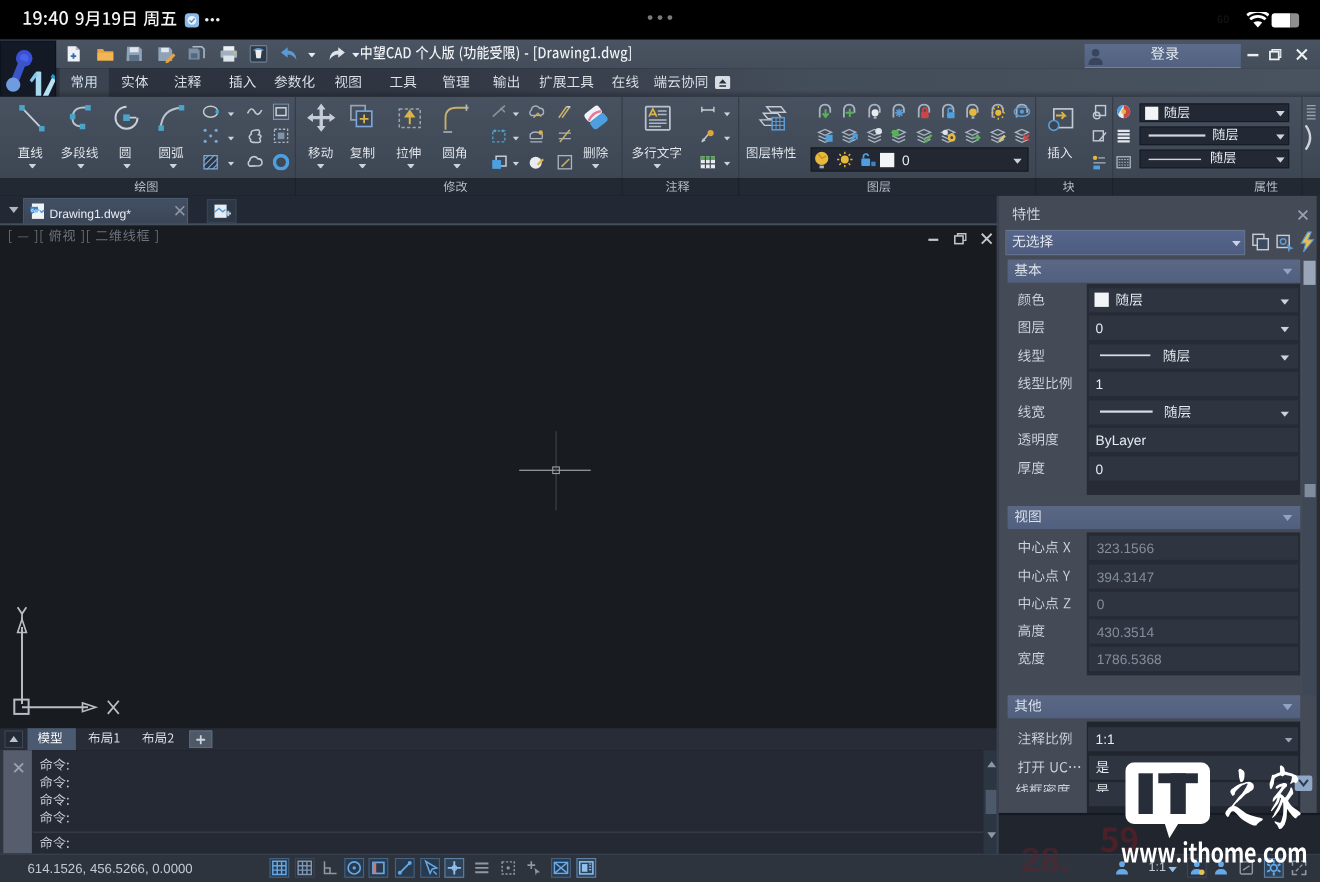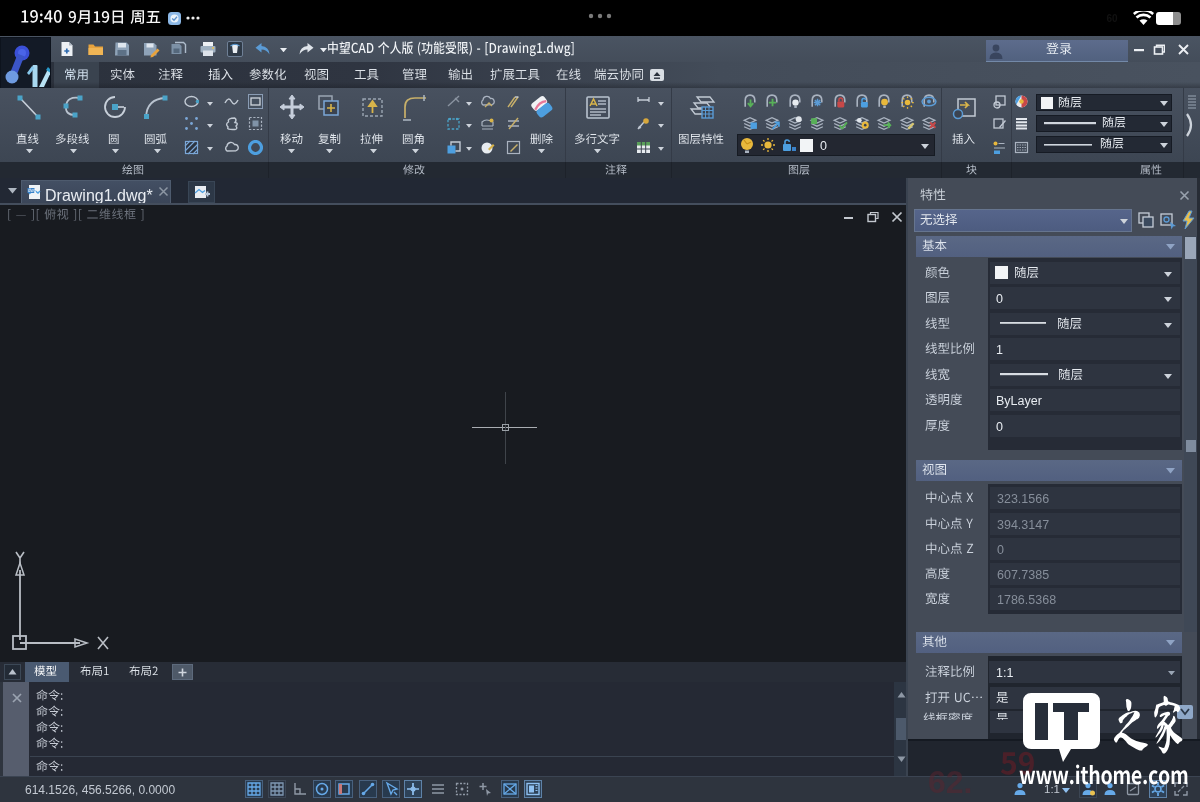--- a/index.html
+++ b/index.html
@@ -767,21 +767,21 @@
 <svg style="position:absolute;left:8px;top:188px" width="9" height="6" viewBox="0 0 9 6" xmlns="http://www.w3.org/2000/svg">
       <path d="M0 0 L9 0 L4.5 5.58 Z" fill="#aeb6c0"></path>
     </svg>
 <div style="position:absolute;left:21px;top:180px;width:150px;height:25px;background:linear-gradient(#434f63,#3a4557);border:1px solid #4e5b6e;border-bottom:none"></div>
 <svg style="position:absolute;left:27px;top:184px" width="16" height="17" viewBox="0 0 16 17" xmlns="http://www.w3.org/2000/svg">
       <rect x="2" y="1" width="11" height="14" fill="#f0f3f6"></rect>
       <path d="M2 10 l5-4 4 3 2-2" stroke="#4d9fe0" stroke-width="1.4" fill="none"></path>
       <rect x="0.5" y="4" width="7" height="5" fill="#3b82c8"></rect>
       <text x="1" y="8.3" font-size="4.5" fill="#fff" font-family="sans-serif">dwg</text>
     </svg>
-<div style="position:absolute;left:45px;top:196px;transform:translateY(-50%);font-family:'Liberation Sans',sans-serif;font-size:16px;color:#e9edf2;font-weight:400;letter-spacing:0px;white-space:nowrap;line-height:1">Drawing1.dwg*</div>
+<div style="position:absolute;left:45px;top:196px;transform:translateY(-50%);font-family:'Liberation Sans',sans-serif;font-size:11px;color:#e9edf2;font-weight:400;letter-spacing:0px;white-space:nowrap;line-height:1">Drawing1.dwg*</div>
 <svg style="position:absolute;left:158px;top:186px" width="11" height="11" viewBox="0 0 11 11" xmlns="http://www.w3.org/2000/svg">
       <path d="M1.5 1.5 L9.5 9.5 M9.5 1.5 L1.5 9.5" stroke="#8d97a4" stroke-width="1.5"></path>
     </svg>
 <div style="position:absolute;left:188px;top:181px;width:27px;height:22px;background:#2d3847;border:1px solid #46536680"></div>
 <svg style="position:absolute;left:194px;top:184px" width="16" height="16" viewBox="0 0 16 16" xmlns="http://www.w3.org/2000/svg">
       <rect x="1" y="2" width="11" height="12" fill="#e9edf2"></rect>
       <path d="M1 9 l4-3.5 3.5 3 2.5-2" stroke="#4d9fe0" stroke-width="1.3" fill="none"></path>
       <path d="M11 10 h5 M13.5 7.5 v5" stroke="#b8c8da" stroke-width="1.8"></path>
     </svg>
 <div style="position:absolute;left:0px;top:203px;width:908px;height:2px;background:#444e5d"></div>
@@ -1185,21 +1185,21 @@
 <div style="position:absolute;left:990px;top:538px;width:190px;height:22px;background:#2e3440"></div>
 <div style="position:absolute;left:997px;top:550px;transform:translateY(-50%);font-family:'Liberation Sans',sans-serif;font-size:12.5px;color:#868e9a;font-weight:400;letter-spacing:0px;white-space:nowrap;line-height:1">0</div>
 <div style="position:absolute;left:925px;top:567px;">
       <svg width="27" height="15" viewBox="0 0 27 15" preserveAspectRatio="none" xmlns="http://www.w3.org/2000/svg" style="display:block">
         <g transform="translate(0,11.0)">
           <path d="M3.6 -7.0H9.0V-5.9H3.6ZM2.6 -7.7V-5.2H10.0V-7.7ZM5.5 -10.3 5.9 -9.2H0.7V-8.4H11.7V-9.2H6.9C6.8 -9.6 6.6 -10.1 6.4 -10.5ZM1.2 -4.5V1.0H2.1V-3.7H10.4V0.0C10.4 0.2 10.3 0.2 10.2 0.2C10.0 0.2 9.4 0.2 8.9 0.2C9.0 0.4 9.1 0.7 9.2 0.9C10.0 0.9 10.5 0.9 10.9 0.8C11.2 0.7 11.3 0.5 11.3 0.0V-4.5ZM3.5 -2.9V0.3H4.4V-0.4H8.8V-2.9ZM4.4 -2.2H8.0V-1.1H4.4Z M17.3 -8.1V-7.0H15.3V-6.2H17.3V-4.1H22.2V-6.2H24.2V-7.0H22.2V-8.1H21.3V-7.0H18.2V-8.1ZM21.3 -6.2V-4.9H18.2V-6.2ZM22.0 -2.5C21.4 -1.9 20.6 -1.4 19.7 -1.0C18.9 -1.4 18.1 -1.9 17.6 -2.5ZM15.5 -3.3V-2.5H17.1L16.7 -2.4C17.2 -1.7 17.9 -1.1 18.7 -0.6C17.5 -0.2 16.2 0.0 14.9 0.1C15.0 0.3 15.2 0.7 15.3 0.9C16.8 0.8 18.4 0.4 19.7 -0.1C20.9 0.5 22.4 0.8 24.0 1.0C24.1 0.8 24.3 0.4 24.5 0.2C23.1 0.1 21.9 -0.2 20.8 -0.6C21.9 -1.2 22.8 -2.0 23.3 -3.0L22.8 -3.4L22.6 -3.3ZM18.4 -10.3C18.6 -10.0 18.8 -9.6 18.9 -9.3H14.1V-5.9C14.1 -4.0 14.0 -1.3 13.0 0.6C13.2 0.7 13.6 0.9 13.8 1.0C14.8 -1.0 15.0 -3.9 15.0 -5.9V-8.4H24.4V-9.3H20.0C19.8 -9.7 19.6 -10.2 19.4 -10.6Z" fill="#ccd3dd"></path>
         </g>
       </svg>
     </div>
 <div style="position:absolute;left:990px;top:563px;width:190px;height:22px;background:#2e3440"></div>
-<div style="position:absolute;left:997px;top:575px;transform:translateY(-50%);font-family:'Liberation Sans',sans-serif;font-size:12.5px;color:#868e9a;font-weight:400;letter-spacing:0px;white-space:nowrap;line-height:1">607.7385</div>
+<div style="position:absolute;left:997px;top:575px;transform:translateY(-50%);font-family:'Liberation Sans',sans-serif;font-size:12.5px;color:#868e9a;font-weight:400;letter-spacing:0px;white-space:nowrap;line-height:1">430.3514</div>
 <div style="position:absolute;left:925px;top:592px;">
       <svg width="27" height="15" viewBox="0 0 27 15" preserveAspectRatio="none" xmlns="http://www.w3.org/2000/svg" style="display:block">
         <g transform="translate(0,11.0)">
           <path d="M6.5 -2.4V-0.4C6.5 0.6 6.9 0.9 8.2 0.9C8.4 0.9 10.2 0.9 10.5 0.9C11.6 0.9 11.9 0.4 12.0 -1.5C11.8 -1.6 11.4 -1.7 11.2 -1.9C11.1 -0.2 11.0 0.0 10.4 0.0C10.0 0.0 8.5 0.0 8.2 0.0C7.6 0.0 7.5 -0.0 7.5 -0.4V-2.4ZM5.5 -4.0V-3.0C5.5 -2.0 5.2 -0.6 0.5 0.4C0.8 0.6 1.0 1.0 1.2 1.2C6.0 0.1 6.5 -1.6 6.5 -2.9V-4.0ZM2.5 -5.2V-1.3H3.5V-4.4H9.0V-1.3H10.0V-5.2ZM5.4 -10.4C5.6 -10.1 5.7 -9.7 5.9 -9.4H1.0V-7.1H1.8V-8.6H10.7V-7.1H11.6V-9.4H7.0C6.9 -9.8 6.6 -10.3 6.4 -10.6ZM7.5 -8.1V-7.3H5.1V-8.1H4.1V-7.3H2.2V-6.6H4.1V-5.7H5.1V-6.6H7.5V-5.6H8.4V-6.6H10.4V-7.3H8.4V-8.1Z M17.3 -8.1V-7.0H15.3V-6.2H17.3V-4.1H22.2V-6.2H24.2V-7.0H22.2V-8.1H21.3V-7.0H18.2V-8.1ZM21.3 -6.2V-4.9H18.2V-6.2ZM22.0 -2.5C21.4 -1.9 20.6 -1.4 19.7 -1.0C18.9 -1.4 18.1 -1.9 17.6 -2.5ZM15.5 -3.3V-2.5H17.1L16.7 -2.4C17.2 -1.7 17.9 -1.1 18.7 -0.6C17.5 -0.2 16.2 0.0 14.9 0.1C15.0 0.3 15.2 0.7 15.3 0.9C16.8 0.8 18.4 0.4 19.7 -0.1C20.9 0.5 22.4 0.8 24.0 1.0C24.1 0.8 24.3 0.4 24.5 0.2C23.1 0.1 21.9 -0.2 20.8 -0.6C21.9 -1.2 22.8 -2.0 23.3 -3.0L22.8 -3.4L22.6 -3.3ZM18.4 -10.3C18.6 -10.0 18.8 -9.6 18.9 -9.3H14.1V-5.9C14.1 -4.0 14.0 -1.3 13.0 0.6C13.2 0.7 13.6 0.9 13.8 1.0C14.8 -1.0 15.0 -3.9 15.0 -5.9V-8.4H24.4V-9.3H20.0C19.8 -9.7 19.6 -10.2 19.4 -10.6Z" fill="#ccd3dd"></path>
         </g>
       </svg>
     </div>
 <div style="position:absolute;left:990px;top:588px;width:190px;height:22px;background:#2e3440"></div>
 <div style="position:absolute;left:997px;top:600px;transform:translateY(-50%);font-family:'Liberation Sans',sans-serif;font-size:12.5px;color:#868e9a;font-weight:400;letter-spacing:0px;white-space:nowrap;line-height:1">1786.5368</div>
 <div style="position:absolute;left:916px;top:632px;width:266px;height:21px;background:linear-gradient(#5a6885,#526080)"></div>
@@ -1269,21 +1269,21 @@
       <path d="M1 2 L5 7 L9 2" stroke="#2c3848" stroke-width="1.8" fill="none"></path>
     </svg>
 <div style="position:absolute;left:1000px;top:748px;">
       <svg width="37" height="35" viewBox="0 0 37 35" preserveAspectRatio="none" xmlns="http://www.w3.org/2000/svg" style="display:block">
         <g transform="translate(0,26.4)">
           <path d="M8.3 0.4C12.4 0.4 16.1 -2.4 16.1 -7.4C16.1 -12.2 13.0 -14.4 9.2 -14.4C8.2 -14.4 7.4 -14.2 6.5 -13.8L7.0 -18.5H15.0V-22.2H3.1L2.5 -11.4L4.6 -10.1C5.9 -11.0 6.6 -11.3 7.9 -11.3C10.1 -11.3 11.6 -9.8 11.6 -7.3C11.6 -4.6 10.0 -3.2 7.7 -3.2C5.7 -3.2 4.1 -4.2 2.8 -5.4L0.8 -2.6C2.5 -1.0 4.8 0.4 8.3 0.4Z M25.3 0.4C29.8 0.4 33.9 -3.2 33.9 -11.6C33.9 -19.3 30.1 -22.6 25.9 -22.6C22.1 -22.6 18.9 -19.8 18.9 -15.2C18.9 -10.5 21.5 -8.2 25.3 -8.2C26.8 -8.2 28.6 -9.1 29.8 -10.6C29.6 -5.1 27.6 -3.2 25.1 -3.2C23.8 -3.2 22.4 -3.9 21.6 -4.8L19.3 -2.1C20.6 -0.8 22.6 0.4 25.3 0.4ZM29.8 -13.8C28.7 -12.0 27.3 -11.4 26.1 -11.4C24.2 -11.4 22.9 -12.6 22.9 -15.2C22.9 -17.9 24.3 -19.3 25.9 -19.3C27.8 -19.3 29.4 -17.8 29.8 -13.8Z" fill="#4a2029"></path>
         </g>
       </svg>
     </div>
 <div style="position:absolute;left:928px;top:766px;width:85px;height:32px;overflow:hidden">
-      <div style="font-family:'Liberation Sans';font-size:32px;font-weight:700;color:rgba(90,35,45,0.5);line-height:32px">62.</div>
+      <div style="font-family:'Liberation Sans';font-size:32px;font-weight:700;color:rgba(90,35,45,0.5);line-height:32px">28.</div>
     </div>
 <svg style="position:absolute;left:1023px;top:693px" width="77" height="70" viewBox="0 0 77 70" xmlns="http://www.w3.org/2000/svg">
       <path d="M8 0 H69 a8 8 0 0 1 8 8 V48 a8 8 0 0 1-8 8 H48 L40 69 36 56 H8 a8 8 0 0 1-8-8 V8 a8 8 0 0 1 8-8 Z" fill="#ffffff"></path>
       <rect x="12" y="10" width="13" height="37" fill="#272e3a"></rect>
       <rect x="30" y="10" width="36" height="9" fill="#272e3a"></rect>
       <rect x="41" y="10" width="14" height="37" fill="#272e3a"></rect>
     </svg>
 <div style="position:absolute;left:1111px;top:691px;">
       <svg width="76" height="76" viewBox="0 0 122 76" preserveAspectRatio="none" xmlns="http://www.w3.org/2000/svg" style="display:block">
         <g transform="translate(0,56.3)">

